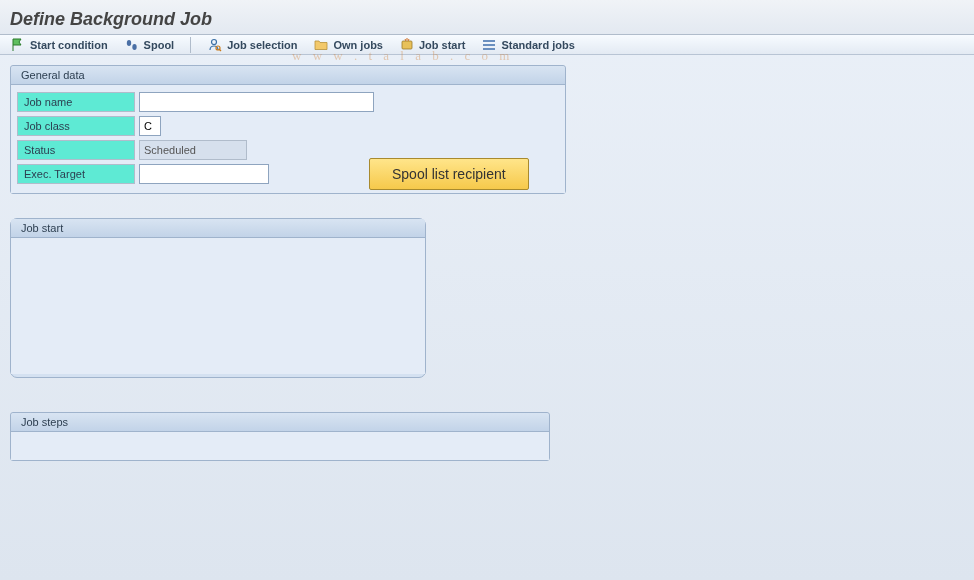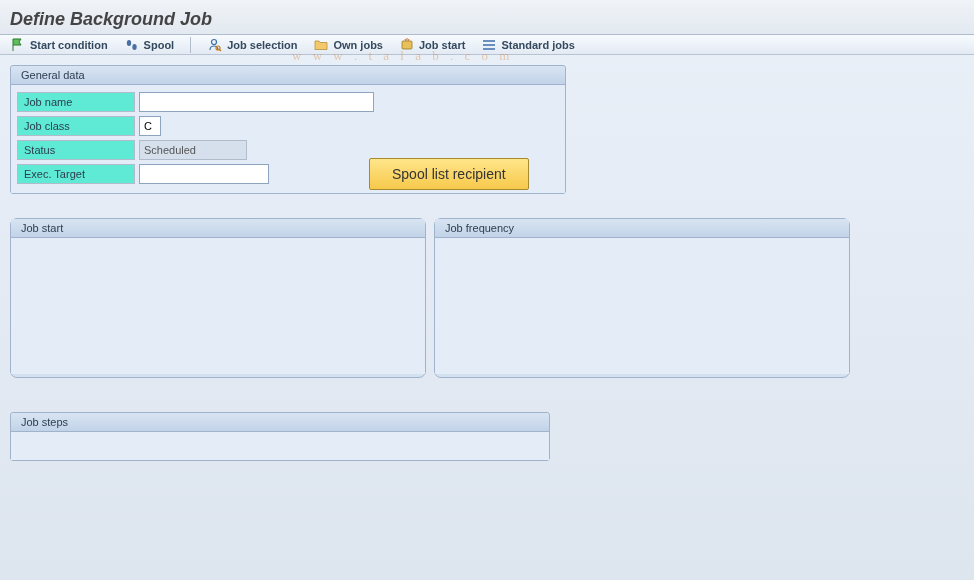--- a/index.html
+++ b/index.html
@@ -231,24 +231,20 @@
         <button class="spool-btn">Spool list recipient</button>
       </div>
     </div>
   </div>
 
   <div class="two-col">
     <div class="groupbox job-start">
       <div class="groupbox-header">Job start</div>
       <div class="groupbox-body"></div>
     </div>
-    <div class="groupbox job-frequency">
-      <div class="groupbox-header">Job frequency</div>
-      <div class="groupbox-body"></div>
-    </div>
   </div>
 
   <div class="groupbox job-steps">
     <div class="groupbox-header">Job steps</div>
     <div class="groupbox-body"></div>
   </div>
 
 </div>
 
 </body></html>

